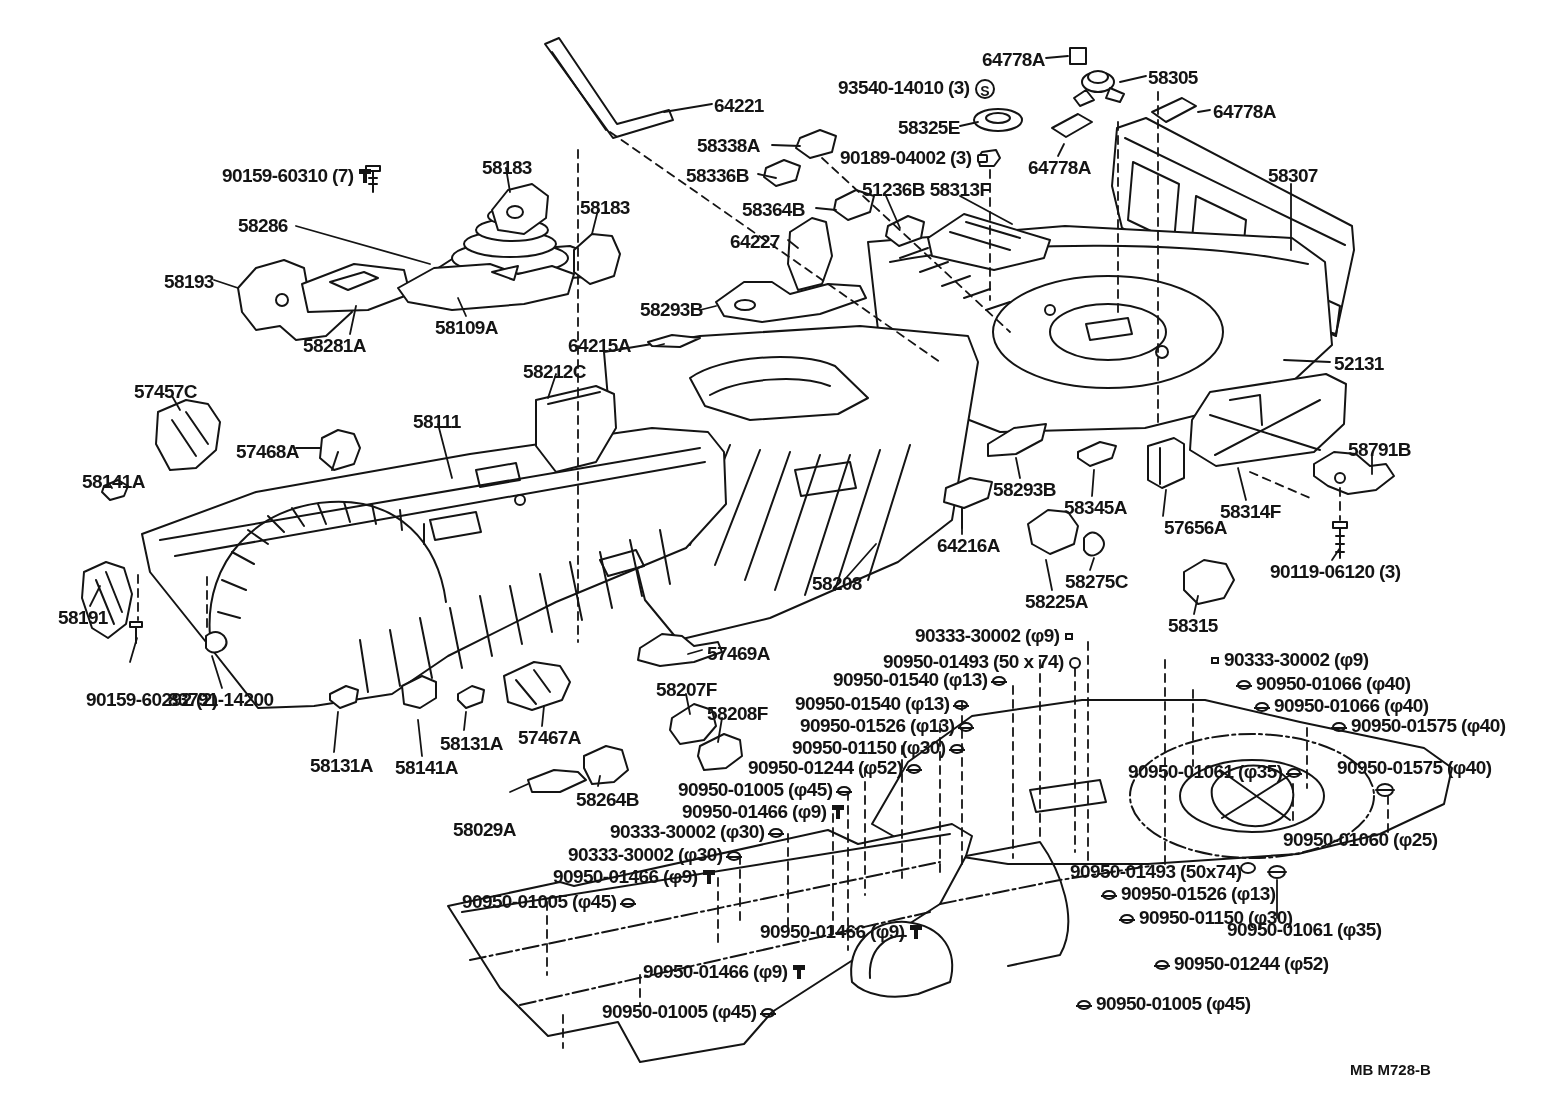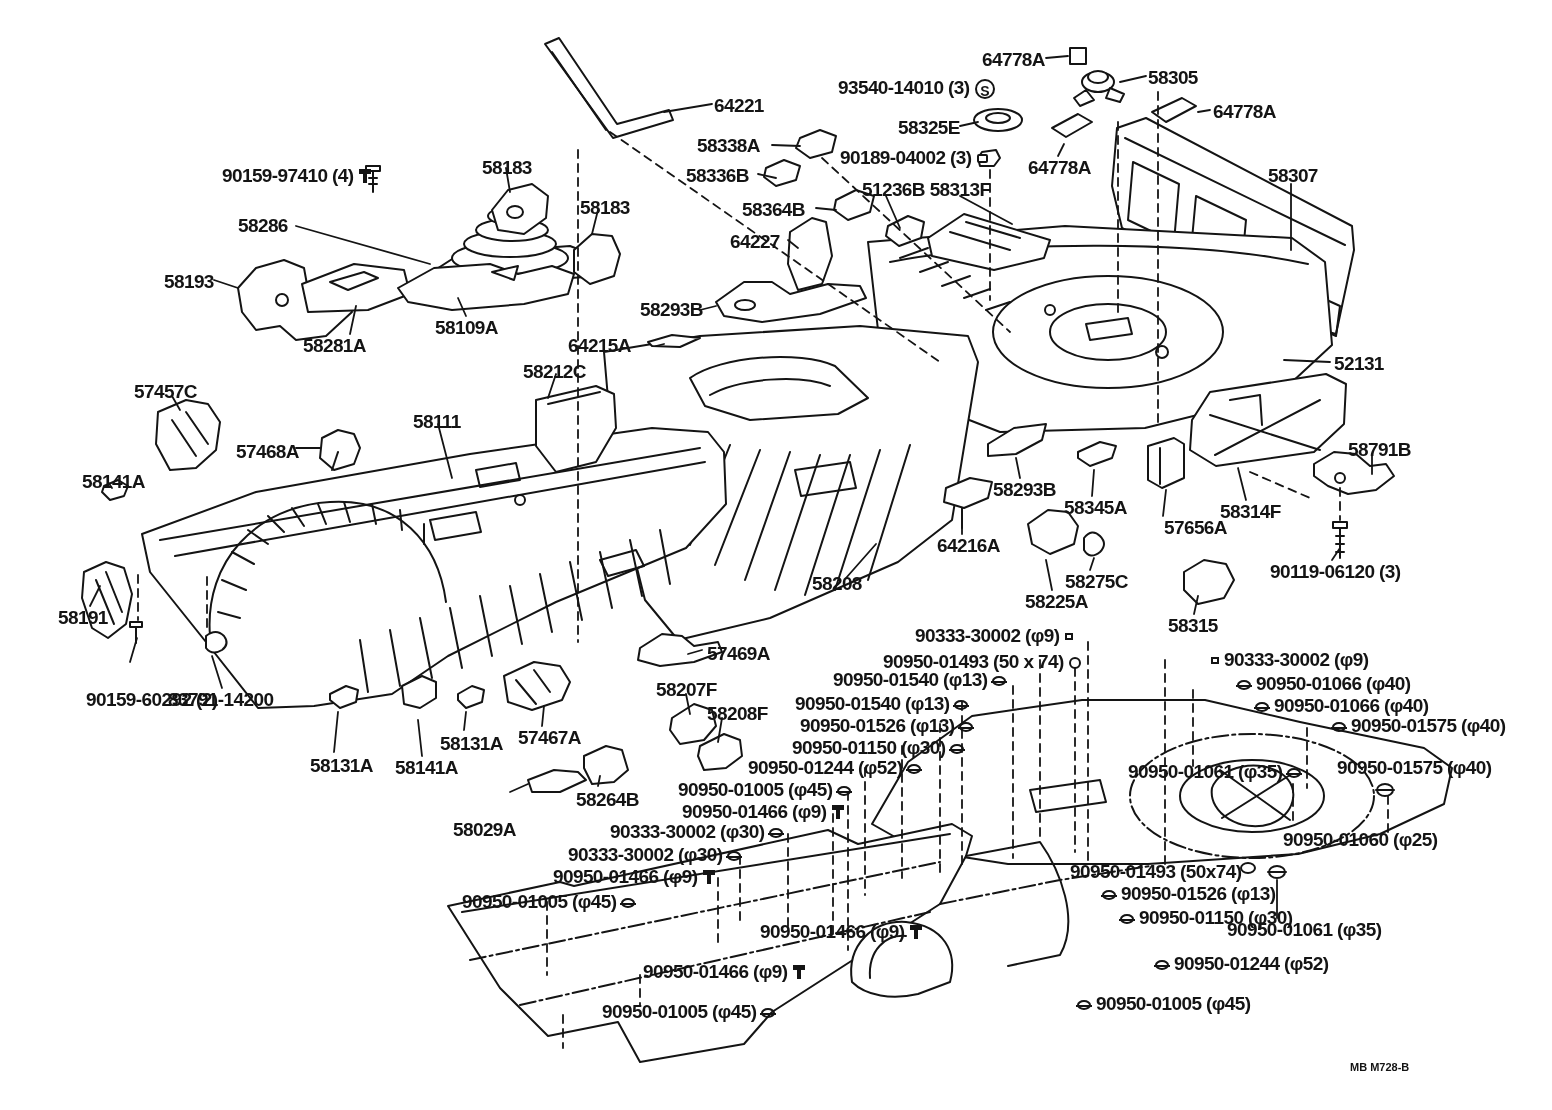--- a/index.html
+++ b/index.html
@@ -1,21 +1,21 @@
 <!DOCTYPE html>
 <html><head>
 <meta charset="utf-8">
 <style>
   html,body{margin:0;padding:0;background:#fff;}
   #stage{position:relative;width:1552px;height:1110px;background:#fff;overflow:hidden;
          font-family:"Liberation Sans",sans-serif;color:#141414;}
   #art{position:absolute;left:0;top:0;}
   .lbl{position:absolute;white-space:nowrap;font:700 19px/1.05 "Liberation Sans",sans-serif;
        letter-spacing:-0.6px;color:#141414;}
-  .lbl.code{font-size:11px;letter-spacing:0;}
+  .lbl.code{font-size:15px;letter-spacing:0;}
   .mk{display:inline-block;vertical-align:middle;margin:0 5px;box-sizing:border-box;}
   .mk.plug{width:14px;height:10px;border:2px solid #141414;border-radius:50%;position:relative;}
   .mk.plug:after{content:"";position:absolute;left:-3px;right:-3px;top:45%;border-top:2px solid #141414;}
   .mk.sq{width:8px;height:7px;border:2px solid #141414;}
   .mk.ring{width:12px;height:12px;border:2.5px solid #141414;border-radius:50%;}
   .mk.bolt{width:4px;height:13px;background:#141414;position:relative;margin-left:9px;}
   .mk.bolt:before{content:"";position:absolute;top:-1px;left:-4px;width:12px;height:5px;background:#141414;}
   .mk.nut{width:11px;height:9px;border:2px solid #141414;border-radius:2px;background:#fff;}
   .mk.s{width:20px;height:20px;border:2px solid #141414;border-radius:50%;text-align:center;
         font:700 14px/20px "Liberation Sans",sans-serif;}
@@ -273,21 +273,21 @@
     <div class="lbl" style="left: 1213px; top: 102px;"><span>64778A</span></div>
     <div class="lbl" style="left: 898px; top: 118px;"><span>58325E</span></div>
     <div class="lbl" style="left: 697px; top: 136px;"><span>58338A</span></div>
     <div class="lbl" style="left: 840px; top: 148px;"><span>90189-04002 (3)</span><span class="mk nut"></span></div>
     <div class="lbl" style="left: 1028px; top: 158px;"><span>64778A</span></div>
     <div class="lbl" style="left: 686px; top: 166px;"><span>58336B</span></div>
     <div class="lbl" style="left: 862px; top: 180px;"><span>51236B 58313F</span></div>
     <div class="lbl" style="left: 742px; top: 200px;"><span>58364B</span></div>
     <div class="lbl" style="left: 730px; top: 232px;"><span>64227</span></div>
     <div class="lbl" style="left: 1268px; top: 166px;"><span>58307</span></div>
-    <div class="lbl" style="left: 222px; top: 166px;"><span>90159-97410 (4)</span><span class="mk bolt"></span></div>
+    <div class="lbl" style="left: 222px; top: 166px;"><span>90159-60310 (7)</span><span class="mk bolt"></span></div>
     <div class="lbl" style="left: 482px; top: 158px;"><span>58183</span></div>
     <div class="lbl" style="left: 580px; top: 198px;"><span>58183</span></div>
     <div class="lbl" style="left: 238px; top: 216px;"><span>58286</span></div>
     <div class="lbl" style="left: 164px; top: 272px;"><span>58193</span></div>
     <div class="lbl" style="left: 303px; top: 336px;"><span>58281A</span></div>
     <div class="lbl" style="left: 435px; top: 318px;"><span>58109A</span></div>
     <div class="lbl" style="left: 640px; top: 300px;"><span>58293B</span></div>
     <div class="lbl" style="left: 568px; top: 336px;"><span>64215A</span></div>
     <div class="lbl" style="left: 523px; top: 362px; text-align: right;"><span>58212C</span></div>
     <div class="lbl" style="left: 1334px; top: 354px;"><span>52131</span></div>

